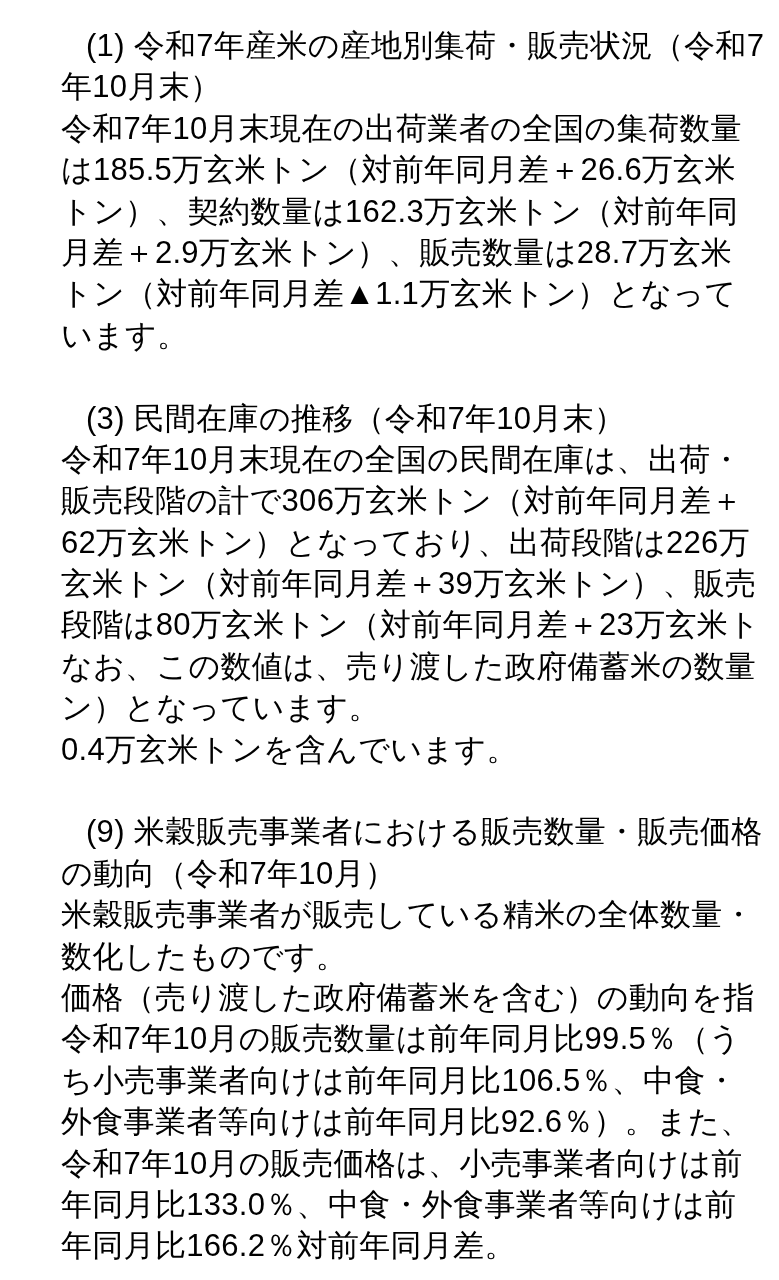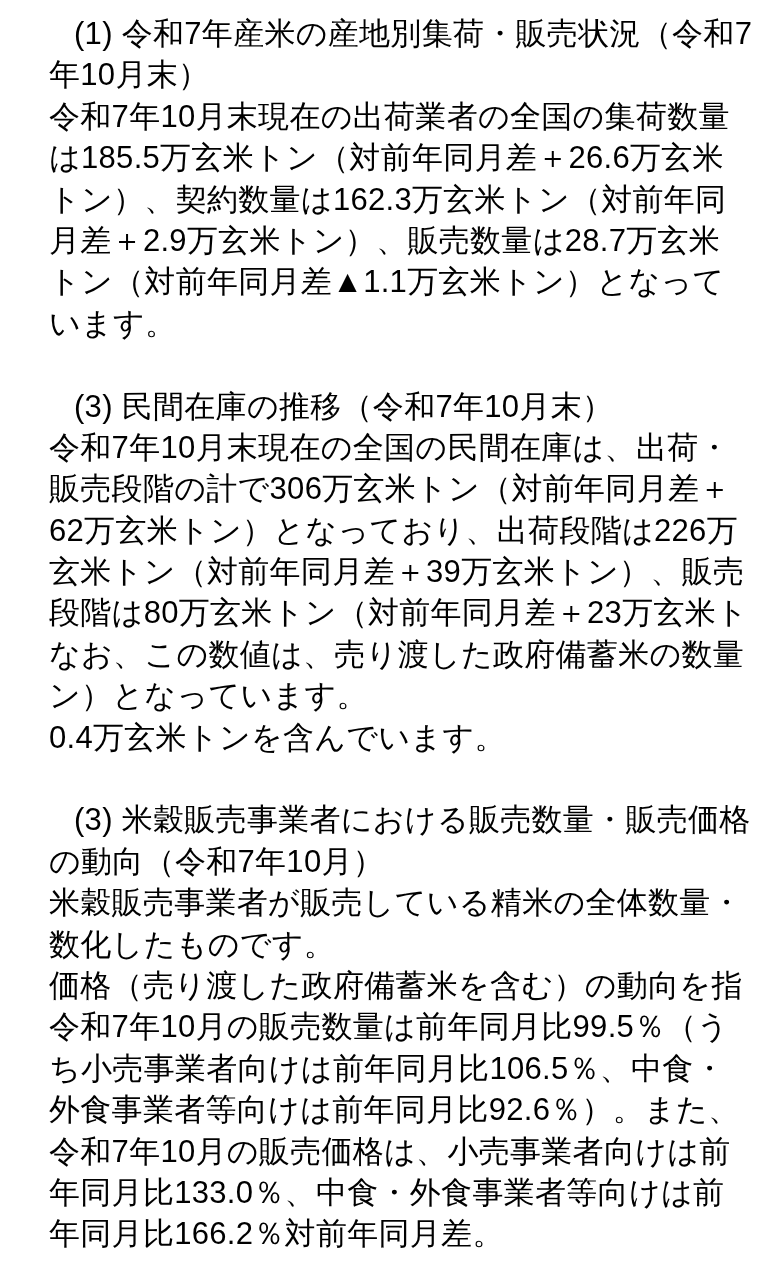--- a/index.html
+++ b/index.html
@@ -15,21 +15,21 @@
   .page {
     box-sizing: border-box;
     width: 779px;
     height: 1280px;
     padding: 13px 18px 0 49px;
     color: #000000;
     font-family: "Liberation Sans", "DejaVu Sans", sans-serif;
     font-weight: 400;
   }
   .section {
-    margin: 0;
+    margin: 12px;
   }
   .section + .section {
     margin-top: 41.4px; 
   }
   .line {
     font-size: 31px;
     line-height: 41.4px;
     height: 41.4px;
     white-space: nowrap;
     letter-spacing: 0.3px;
@@ -60,21 +60,21 @@
     <div class="line">販売段階の計で306万玄米トン（対前年同月差＋</div>
     <div class="line">62万玄米トン）となっており、出荷段階は226万</div>
     <div class="line">玄米トン（対前年同月差＋39万玄米トン）、販売</div>
     <div class="line">段階は80万玄米トン（対前年同月差＋23万玄米ト</div>
     <div class="line">なお、この数値は、売り渡した政府備蓄米の数量</div>
     <div class="line">ン）となっています。</div>
     <div class="line">0.4万玄米トンを含んでいます。</div>
   </div>
 
   <div class="section">
-    <div class="line indent">(3) 米穀販売事業者における販売数量・販売価格</div>
+    <div class="line indent">(9) 米穀販売事業者における販売数量・販売価格</div>
     <div class="line">の動向（令和7年10月）</div>
     <div class="line">米穀販売事業者が販売している精米の全体数量・</div>
     <div class="line">数化したものです。</div>
     <div class="line">価格（売り渡した政府備蓄米を含む）の動向を指</div>
     <div class="line">令和7年10月の販売数量は前年同月比99.5％（う</div>
     <div class="line">ち小売事業者向けは前年同月比106.5％、中食・</div>
     <div class="line">外食事業者等向けは前年同月比92.6％）。また、</div>
     <div class="line">令和7年10月の販売価格は、小売事業者向けは前</div>
     <div class="line">年同月比133.0％、中食・外食事業者等向けは前</div>
     <div class="line">年同月比166.2％対前年同月差。</div>

